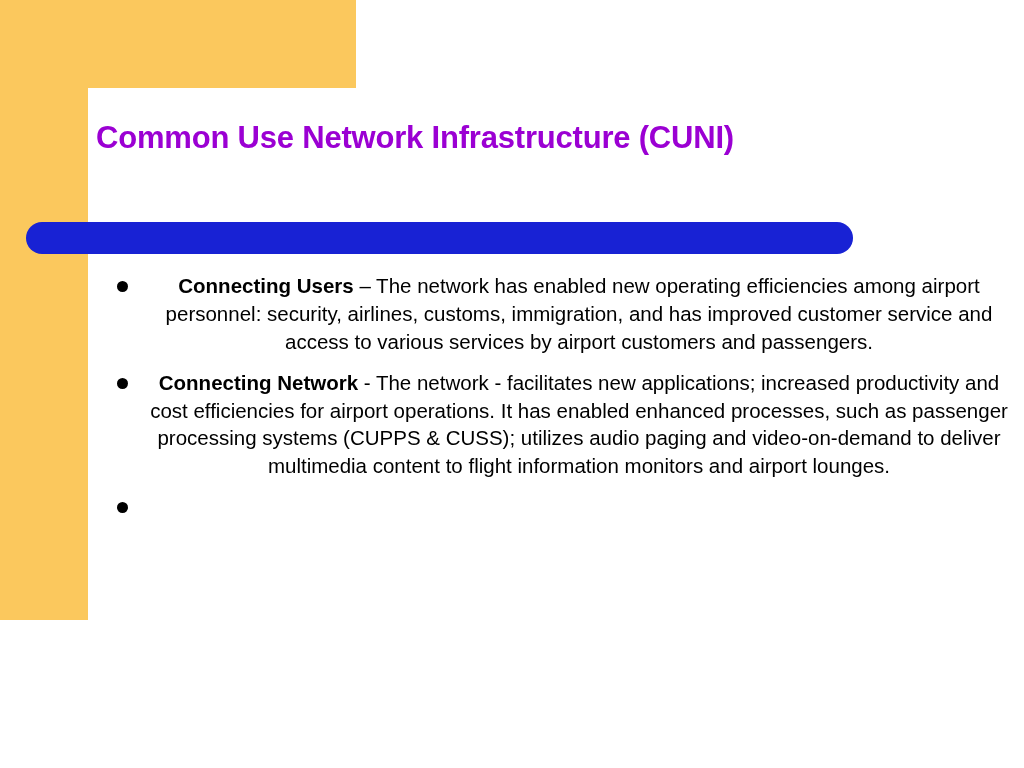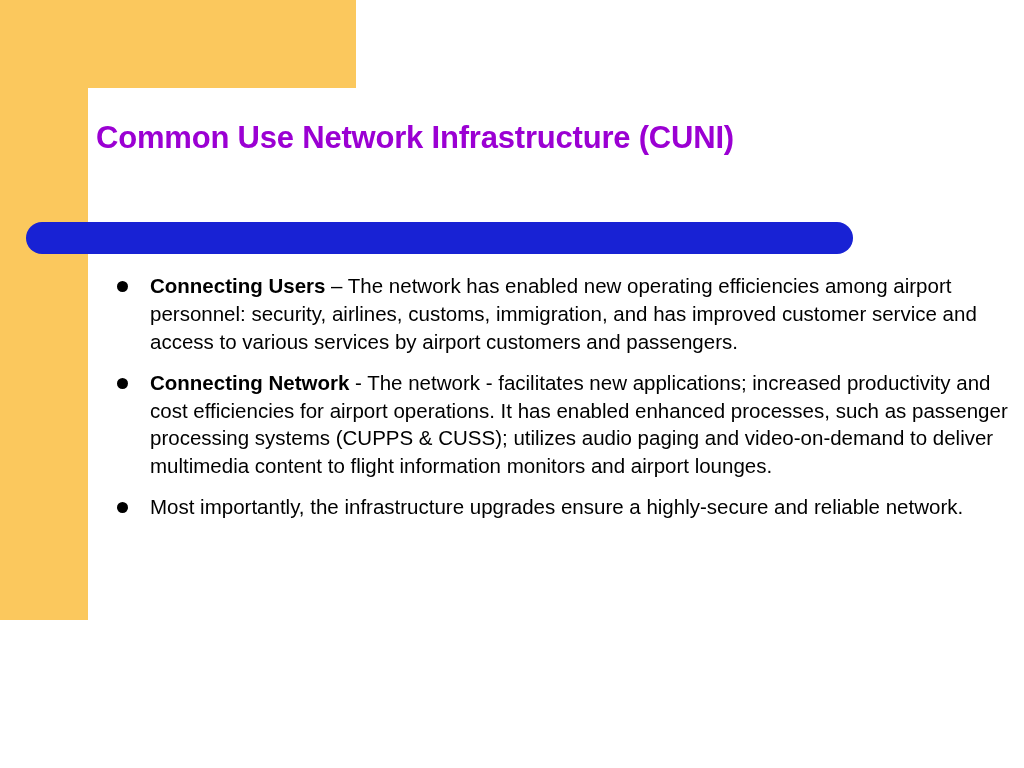--- a/index.html
+++ b/index.html
@@ -66,20 +66,21 @@
     top: 272px;
     width: 900px;
   }
   .bullet {
     position: relative;
     padding-left: 42px;
     margin-bottom: 13px;
     color: #000000;
     font-size: 20.5px;
     line-height: 1.36;
+    text-align: center;
   }
   .bullet:last-child {
     margin-bottom: 0;
   }
   .bullet .dot {
     position: absolute;
     left: 9px;
     top: 9px;
     width: 11px;
     height: 11px;
@@ -121,20 +122,19 @@
       <b>Connecting Users</b><span> – The network has enabled new operating efficiencies among airport personnel:  security, airlines, customs, immigration, and has improved customer service and access to various services by airport customers and passengers.</span>
     </div>
 
     <div class="bullet bullet-2">
       <span class="dot"></span>
       <b>Connecting Network</b><span> - The network - facilitates new applications; increased productivity and cost efficiencies for airport operations.  It has enabled enhanced processes, such as passenger processing systems (CUPPS &amp; CUSS); utilizes audio paging and video-on-demand to deliver multimedia content to flight information monitors and airport lounges.</span>
     </div>
 
     <div class="bullet bullet-3">
       <span class="dot"></span>
-      <span>Most importantly, the infrastructure upgrades ensure a highly-secure and reliable network.</span>
     </div>
 
   </div>
 
   <div class="page-number">23</div>
 
 </div>
 
 </body></html>

